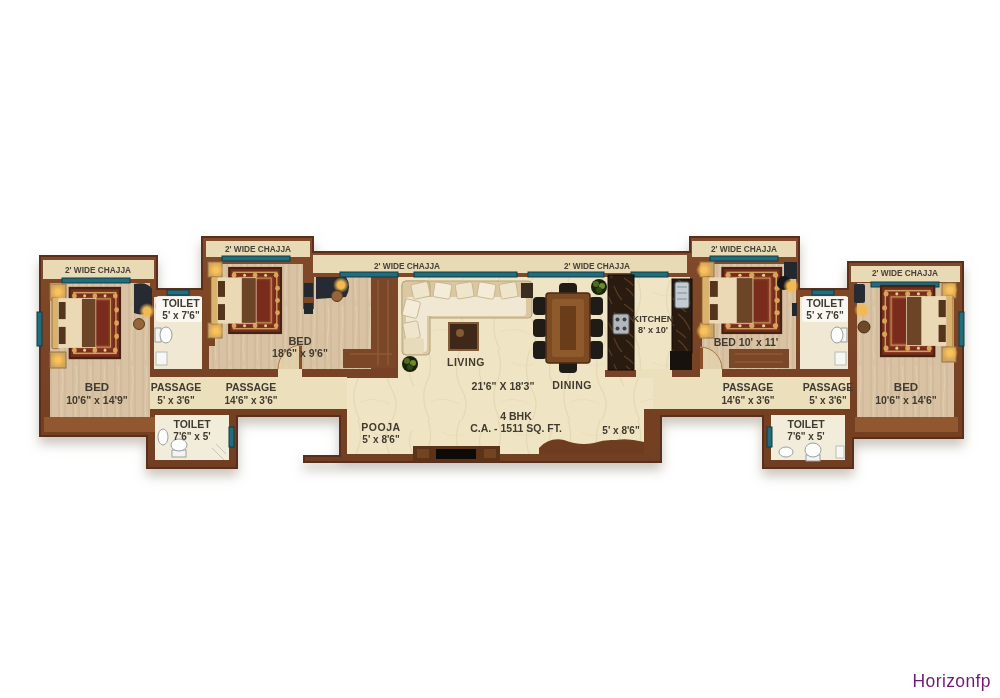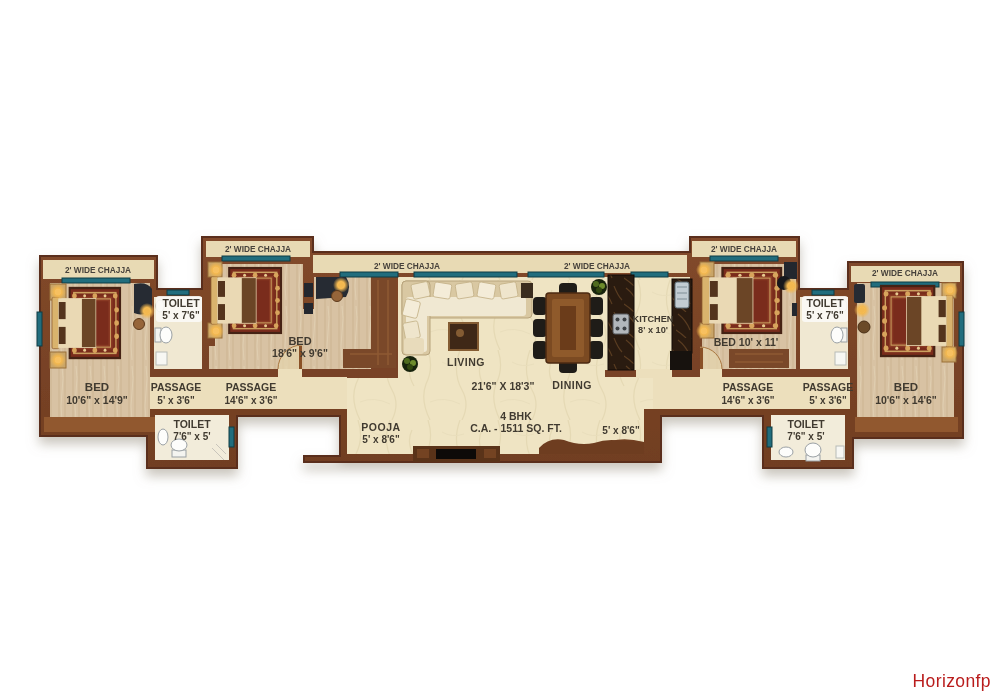--- a/index.html
+++ b/index.html
@@ -1,20 +1,20 @@
 <!DOCTYPE html>
 <html><head>
 <meta charset="utf-8">
 <style>
   html,body{margin:0;padding:0;background:#ffffff;}
   .page{position:relative;width:1000px;height:698px;background:#ffffff;overflow:hidden;
         font-family:"Liberation Sans", sans-serif;}
   svg{position:absolute;left:0;top:0;}
   .brand{position:absolute;right:9px;top:671px;
-         font-size:17.5px;color:#b91c1c;letter-spacing:0.4px;}
+         font-size:17.5px;color:#701a75;letter-spacing:0.4px;}
 </style>
 </head>
 <body>
 <div class="page">
 <svg width="1000" height="698" viewBox="0 0 1000 698">
 <defs>
   <linearGradient id="wallg" x1="0" y1="0" x2="0" y2="1">
     <stop offset="0" stop-color="#82492a"></stop>
     <stop offset="1" stop-color="#713e22"></stop>
   </linearGradient>

